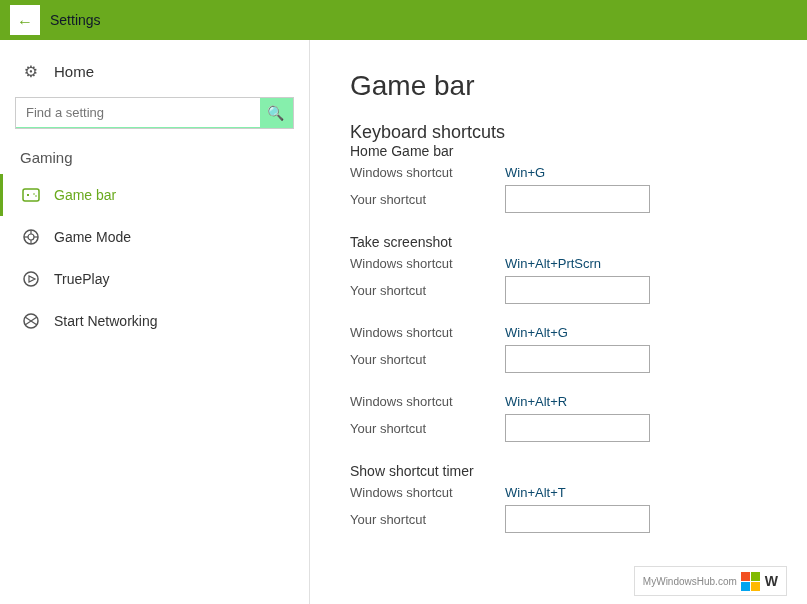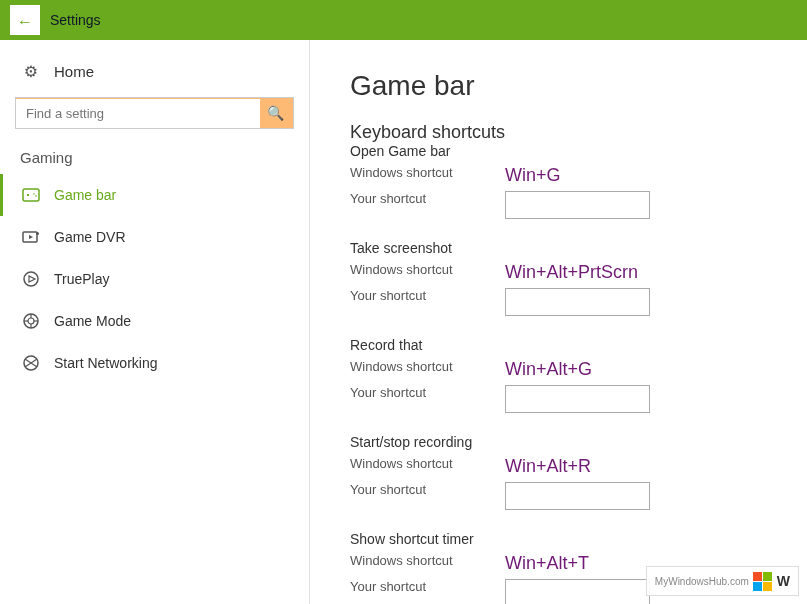--- a/index.html
+++ b/index.html
@@ -64,23 +64,23 @@
       padding: 10px 20px;
       cursor: pointer;
       font-size: 15px;
       color: #333;
     }
 
     .search-box {
       margin: 5px 15px 15px 15px;
       position: relative;
       display: flex;
-      align-items: center;
+      align-items: flex-start;
       border: 1px solid #ccc;
-      background: #fdba74;
+      background: #86efac;
     }
     .search-input {
       border: none;
       outline: none;
       width: 100%;
       padding: 7px 10px;
       font-size: 13px;
       color: #555;
     }
     .search-icon-btn {
@@ -157,33 +157,34 @@
     }
 
     .shortcut-name {
       font-size: 14px;
       color: #333;
       margin-bottom: 6px;
     }
 
     .shortcut-row {
       display: flex;
+      align-items: center;
       margin-bottom: 5px;
     }
 
     .shortcut-label {
       width: 155px;
       font-size: 13px;
       color: #555;
       flex-shrink: 0;
     }
 
     .shortcut-value {
-      font-size: 18px;
-      color: #701a75;
+      font-size: 13px;
+      color: #0c4a6e;
     }
 
     .shortcut-input {
       width: 145px;
       height: 28px;
       border: 1px solid #aaa;
       background: #fff;
       outline: none;
       padding: 0 6px;
       font-size: 13px;
@@ -223,77 +224,67 @@
           <rect x="1" y="3" width="16" height="12" rx="2" stroke="#6aaa1e" stroke-width="1.5" fill="none"></rect>
           <line x1="6" y1="8" x2="6" y2="10" stroke="#6aaa1e" stroke-width="1.5"></line>
           <line x1="5" y1="9" x2="7" y2="9" stroke="#6aaa1e" stroke-width="1.5"></line>
           <circle cx="12" cy="8" r="0.8" fill="#6aaa1e"></circle>
           <circle cx="14" cy="10" r="0.8" fill="#6aaa1e"></circle>
         </svg>
       </span>
       <span>Game bar</span>
     </div>
 
-    <div class="nav-item">
-      <span class="nav-icon">
-        <svg width="18" height="18" viewBox="0 0 18 18" fill="none">
-          <rect x="1" y="4" width="14" height="10" rx="1" stroke="#555" stroke-width="1.5" fill="none"></rect>
-          <polygon points="7,7 7,11 11,9" fill="#555"></polygon>
-          <circle cx="15.5" cy="5.5" r="1.5" fill="#555"></circle>
-        </svg>
-      </span>
-      <span>Game DVR</span>
-    </div>
-
-
-    <div class="nav-item">
-      <span class="nav-icon">
-        <svg width="18" height="18" viewBox="0 0 18 18" fill="none">
-          <circle cx="9" cy="9" r="7" stroke="#555" stroke-width="1.5" fill="none"></circle>
-          <path d="M7 6 L7 12 L13 9 Z" stroke="#555" stroke-width="1.2" fill="none"></path>
-        </svg>
-      </span>
-      <span>TruePlay</span>
-    </div>
+
 
     <div class="nav-item">
       <span class="nav-icon">
         <svg width="18" height="18" viewBox="0 0 18 18" fill="none">
           <circle cx="9" cy="9" r="7" stroke="#555" stroke-width="1.5" fill="none"></circle>
           <circle cx="9" cy="9" r="3" stroke="#555" stroke-width="1.2" fill="none"></circle>
           <line x1="9" y1="2" x2="9" y2="6" stroke="#555" stroke-width="1.2"></line>
           <line x1="9" y1="12" x2="9" y2="16" stroke="#555" stroke-width="1.2"></line>
           <line x1="2" y1="9" x2="6" y2="9" stroke="#555" stroke-width="1.2"></line>
           <line x1="12" y1="9" x2="16" y2="9" stroke="#555" stroke-width="1.2"></line>
         </svg>
       </span>
       <span>Game Mode</span>
     </div>
 
     <div class="nav-item">
       <span class="nav-icon">
         <svg width="18" height="18" viewBox="0 0 18 18" fill="none">
           <circle cx="9" cy="9" r="7" stroke="#555" stroke-width="1.5" fill="none"></circle>
+          <path d="M7 6 L7 12 L13 9 Z" stroke="#555" stroke-width="1.2" fill="none"></path>
+        </svg>
+      </span>
+      <span>TruePlay</span>
+    </div>
+
+    <div class="nav-item">
+      <span class="nav-icon">
+        <svg width="18" height="18" viewBox="0 0 18 18" fill="none">
+          <circle cx="9" cy="9" r="7" stroke="#555" stroke-width="1.5" fill="none"></circle>
           <line x1="3" y1="5" x2="15" y2="13" stroke="#555" stroke-width="1.2"></line>
           <line x1="3" y1="13" x2="15" y2="5" stroke="#555" stroke-width="1.2"></line>
         </svg>
       </span>
       <span>Start Networking</span>
     </div>
 
   </div>
 
   <div class="content">
     <h1 class="page-title">Game bar</h1>
     <h2 class="section-title">Keyboard shortcuts</h2>
 
     <div class="shortcuts-list">
 
       <div class="shortcut-group">
-        <div class="shortcut-name">Open Game bar</div>
+        <div class="shortcut-name">Home Game bar</div>
         <div class="shortcut-row">
           <span class="shortcut-label">Windows shortcut</span>
           <span class="shortcut-value">Win+G</span>
         </div>
         <div class="shortcut-row">
           <span class="shortcut-label">Your shortcut</span>
           <input class="shortcut-input" type="text" style="">
         </div>
       </div>
 
@@ -303,33 +294,31 @@
           <span class="shortcut-label">Windows shortcut</span>
           <span class="shortcut-value">Win+Alt+PrtScrn</span>
         </div>
         <div class="shortcut-row">
           <span class="shortcut-label">Your shortcut</span>
           <input class="shortcut-input" type="text" style="">
         </div>
       </div>
 
       <div class="shortcut-group">
-        <div class="shortcut-name">Record that</div>
         <div class="shortcut-row">
           <span class="shortcut-label">Windows shortcut</span>
           <span class="shortcut-value">Win+Alt+G</span>
         </div>
         <div class="shortcut-row">
           <span class="shortcut-label">Your shortcut</span>
           <input class="shortcut-input" type="text" style="">
         </div>
       </div>
 
       <div class="shortcut-group">
-        <div class="shortcut-name">Start/stop recording</div>
         <div class="shortcut-row">
           <span class="shortcut-label">Windows shortcut</span>
           <span class="shortcut-value">Win+Alt+R</span>
         </div>
         <div class="shortcut-row">
           <span class="shortcut-label">Your shortcut</span>
           <input class="shortcut-input" type="text" style="">
         </div>
       </div>
 
@@ -342,21 +331,21 @@
         <div class="shortcut-row">
           <span class="shortcut-label">Your shortcut</span>
           <input class="shortcut-input" type="text" style="">
         </div>
       </div>
 
     </div>
   </div>
 </div>
 
-<div style="position:fixed; bottom:8px; right:8px; background:rgba(255,255,255,0.9); border:1px solid #ddd; padding:4px 8px; display:flex; align-items:center; gap:4px; z-index:999;">
+<div style="position:fixed; bottom:8px; right:20px; background:rgba(255,255,255,0.9); border:1px solid #ddd; padding:4px 8px; display:flex; align-items:center; gap:4px; z-index:999;">
   <span style="font-size:10px; color:#888;">MyWindowsHub.com</span>
   <div style="display:flex; flex-wrap:wrap; width:20px; height:20px;">
     <div style="width:9px; height:9px; background:#f25022; margin:0.5px;"></div>
     <div style="width:9px; height:9px; background:#80ba01; margin:0.5px;"></div>
     <div style="width:9px; height:9px; background:#02a4ef; margin:0.5px;"></div>
     <div style="width:9px; height:9px; background:#ffb902; margin:0.5px;"></div>
   </div>
   <span style="font-size:14px; font-weight:bold; color:#333;">W</span>
 </div>
 

